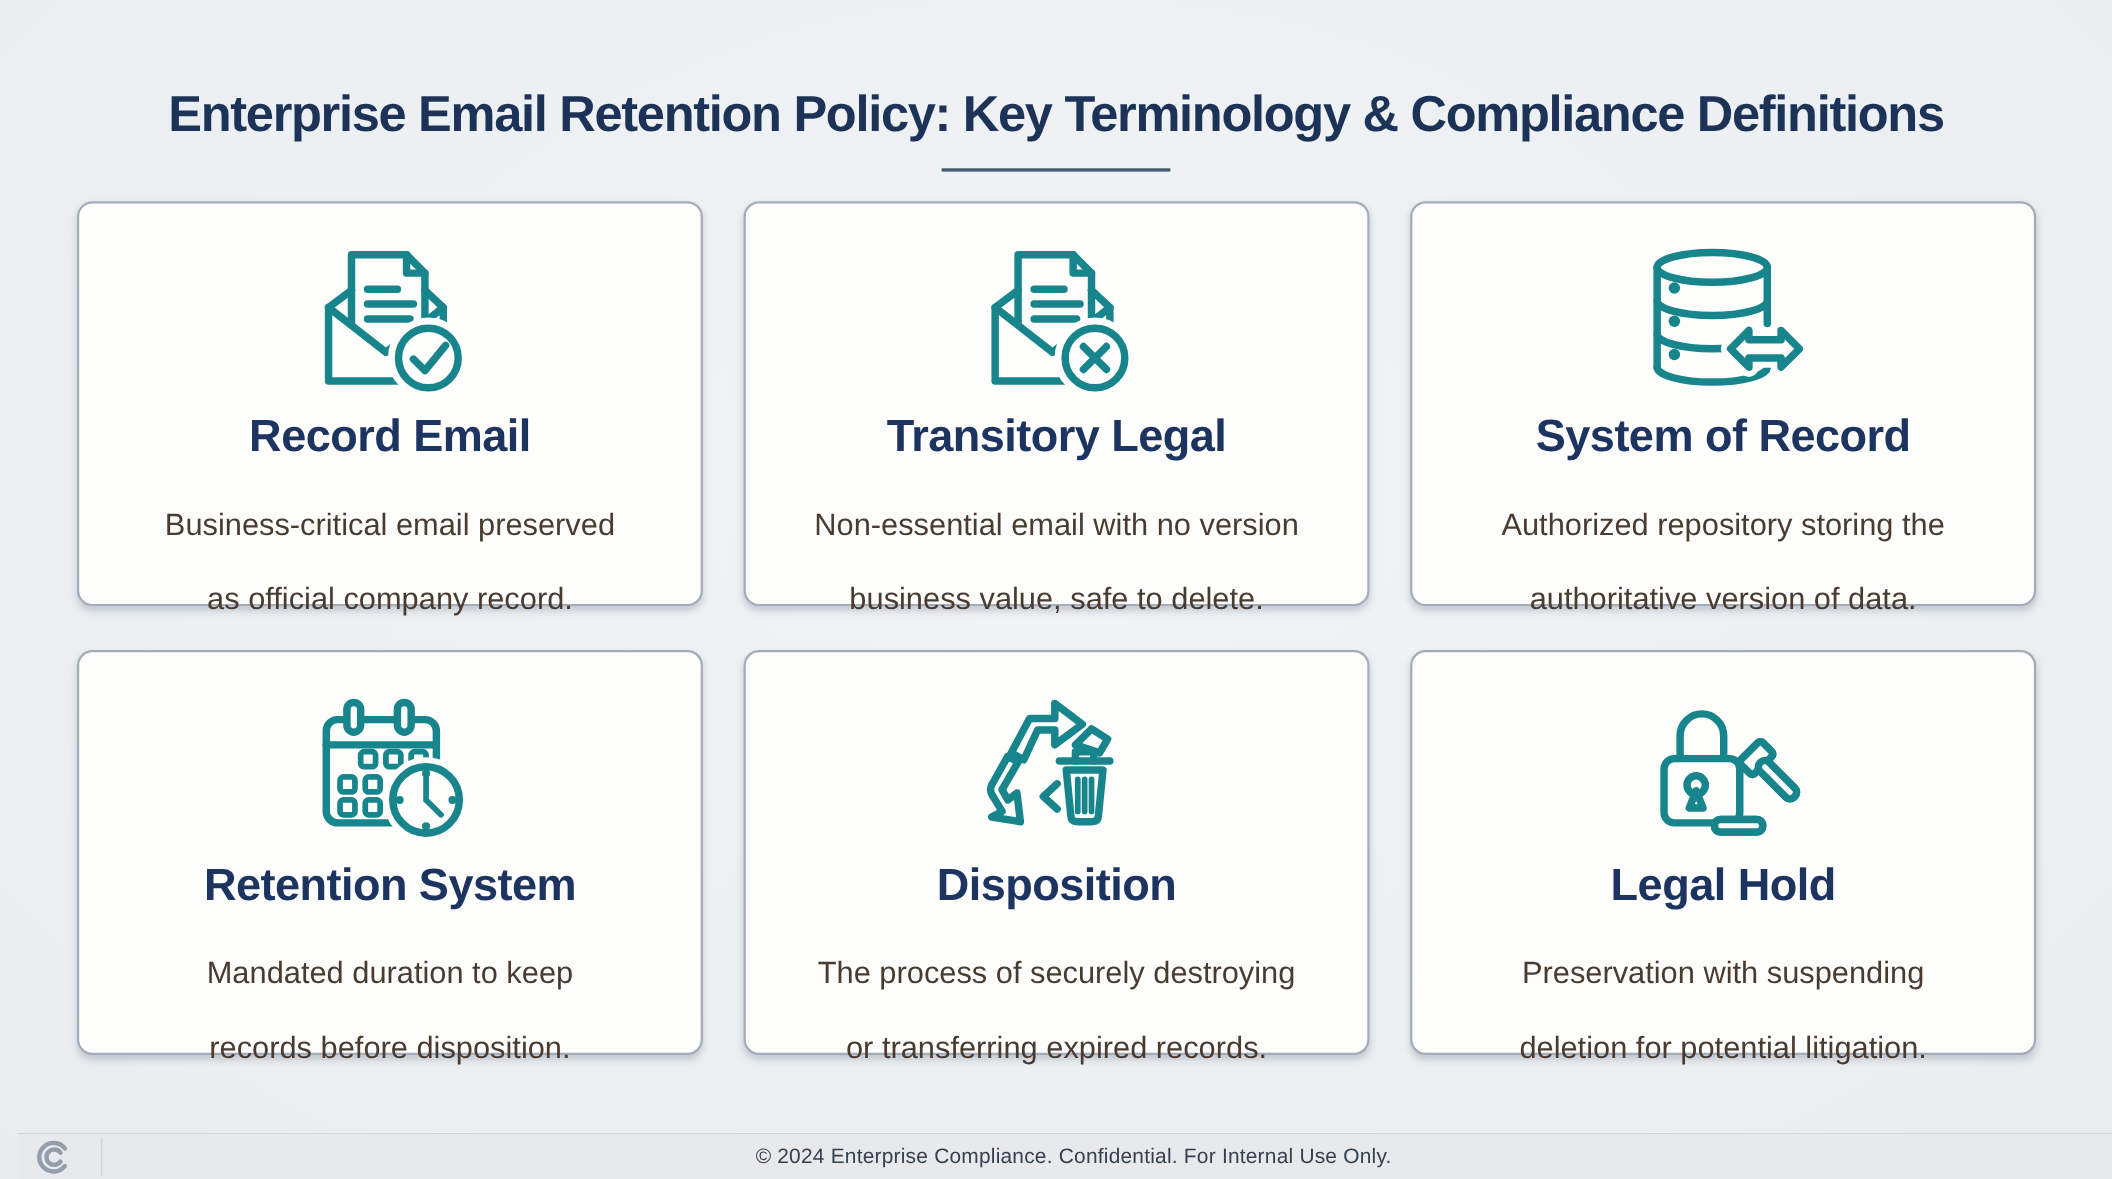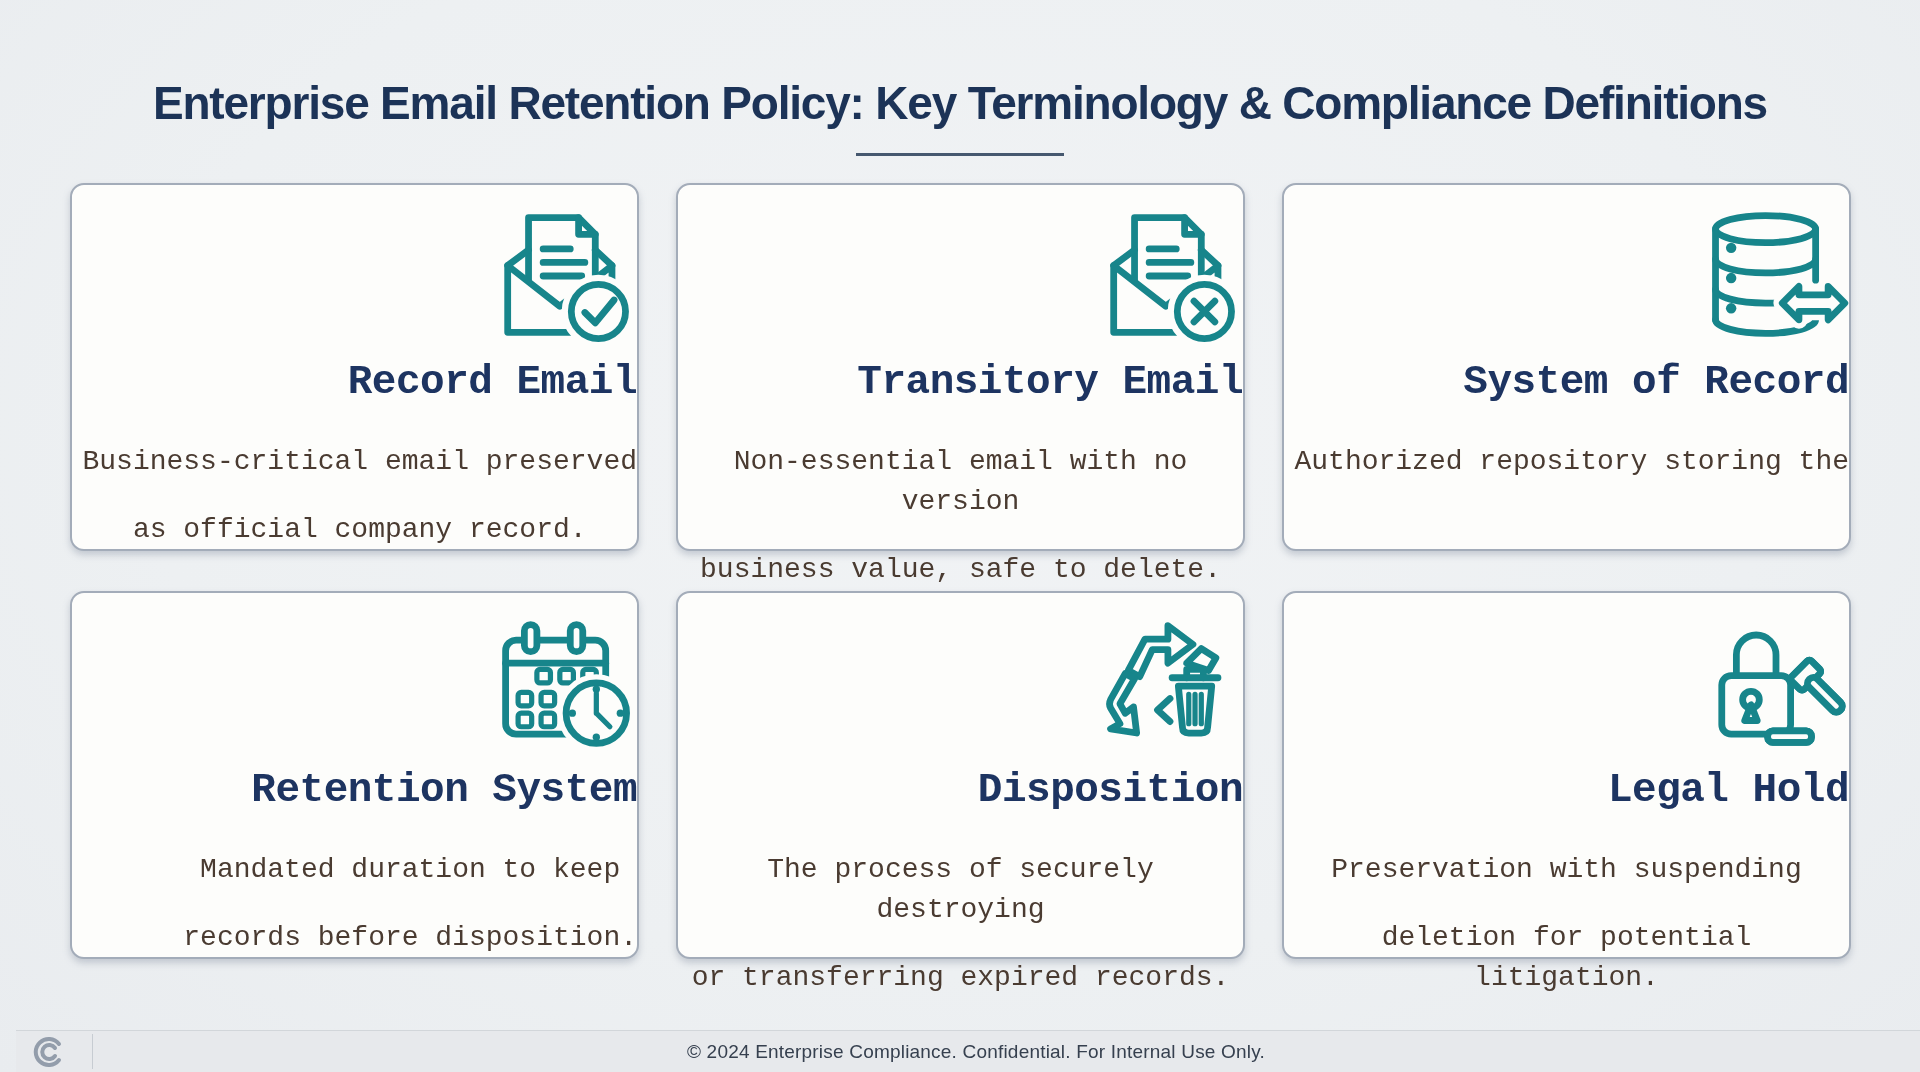--- a/index.html
+++ b/index.html
@@ -19,22 +19,22 @@
   .cards{
     position:absolute;top:183px;left:70px;width:1781px;
     display:grid;grid-template-columns:repeat(3,1fr);
     column-gap:37px;row-gap:40px;grid-auto-rows:368px;
   }
   .card{
     background:var(--cardbg,#fdfdfb);
     border:2px solid var(--cardborder,#a3acb9);
     border-radius:14px;
     box-shadow:0 4px 7px rgba(118,130,150,0.35);
-    display:flex;flex-direction:column;align-items:flex-end;
-    padding-top:18px;box-sizing:border-box;font-family:Liberation Mono, monospace;
+    display:flex;flex-direction:column;align-items:center;
+    padding-top:32px;box-sizing:border-box;
   }
   .card-icon{width:146px;height:146px;flex:none;}
   .ic *{stroke:var(--teal,#17858b);stroke-width:6.5;fill:none;stroke-linejoin:round;stroke-linecap:round;}
   .ic .bgfill{fill:var(--cardbg,#fdfdfb);}
   .ic .halo{stroke:var(--cardbg,#fdfdfb);fill:var(--cardbg,#fdfdfb);}
   .ic .haloline{stroke:var(--cardbg,#fdfdfb);}
   .ic .dot{fill:var(--teal,#17858b);stroke:none;}
   .ic .thin{stroke-width:5;}
   .card-title{
     font-size:41px;font-weight:bold;color:var(--cardheading,#1d3461);
@@ -91,21 +91,21 @@
     <svg class="card-icon ic" viewBox="0 0 140 140">
       <path class="bgfill" d="M36,100 L36,14 L84,14 L100,30 L100,100 Z"></path>
       <path d="M84,14 L84,30 L100,30"></path>
       <path d="M50,44 H76 M50,57 H90 M50,70 H87"></path>
       <path d="M16,60 L36,45 M116,60 L100,45"></path>
       <path class="bgfill" d="M16,60 L66,99 L116,60 L116,124 L16,124 Z"></path>
       <circle class="halo" cx="103" cy="104" r="32"></circle>
       <circle class="bgfill" cx="103" cy="104" r="26"></circle>
       <path d="M93,94 L113,114 M113,94 L93,114"></path>
     </svg>
-    <div class="card-title">Transitory Email</div>
+    <div class="card-title">Transitory Legal</div>
     <div class="card-desc">
       <span>Non-essential email with no version</span>
       <span>business value, safe to delete.</span>
     </div>
   </div>
 
   <div class="card">
     <svg class="card-icon ic" viewBox="0 0 140 140">
       <ellipse cx="60" cy="25" rx="48" ry="13"></ellipse>
       <path d="M12,25 V112"></path>
@@ -115,20 +115,21 @@
       <path d="M12,112 A48,13 0 0 0 108,112"></path>
       <circle class="dot" cx="27" cy="43" r="5"></circle>
       <circle class="dot" cx="27" cy="72" r="5"></circle>
       <circle class="dot" cx="27" cy="101" r="5"></circle>
       <path class="halo" style="stroke-width:17" d="M76,96 L92,80 L92,88 L120,88 L120,80 L136,96 L120,112 L120,104 L92,104 L92,112 Z"></path>
       <path class="bgfill" d="M76,96 L92,80 L92,88 L120,88 L120,80 L136,96 L120,112 L120,104 L92,104 L92,112 Z"></path>
     </svg>
     <div class="card-title">System of Record</div>
     <div class="card-desc">
       <span>Authorized repository storing the</span>
+      <span>authoritative version of data.</span>
     </div>
   </div>
 
   <div class="card">
     <svg class="card-icon ic" viewBox="0 0 140 140">
       <rect class="bgfill" x="14" y="28" width="96" height="90" rx="10"></rect>
       <path d="M14,50 H110"></path>
       <rect class="bgfill" x="32" y="13" width="12" height="26" rx="6"></rect>
       <rect class="bgfill" x="76" y="13" width="12" height="26" rx="6"></rect>
       <rect class="thin" x="44" y="56" width="13" height="13" rx="3"></rect>

